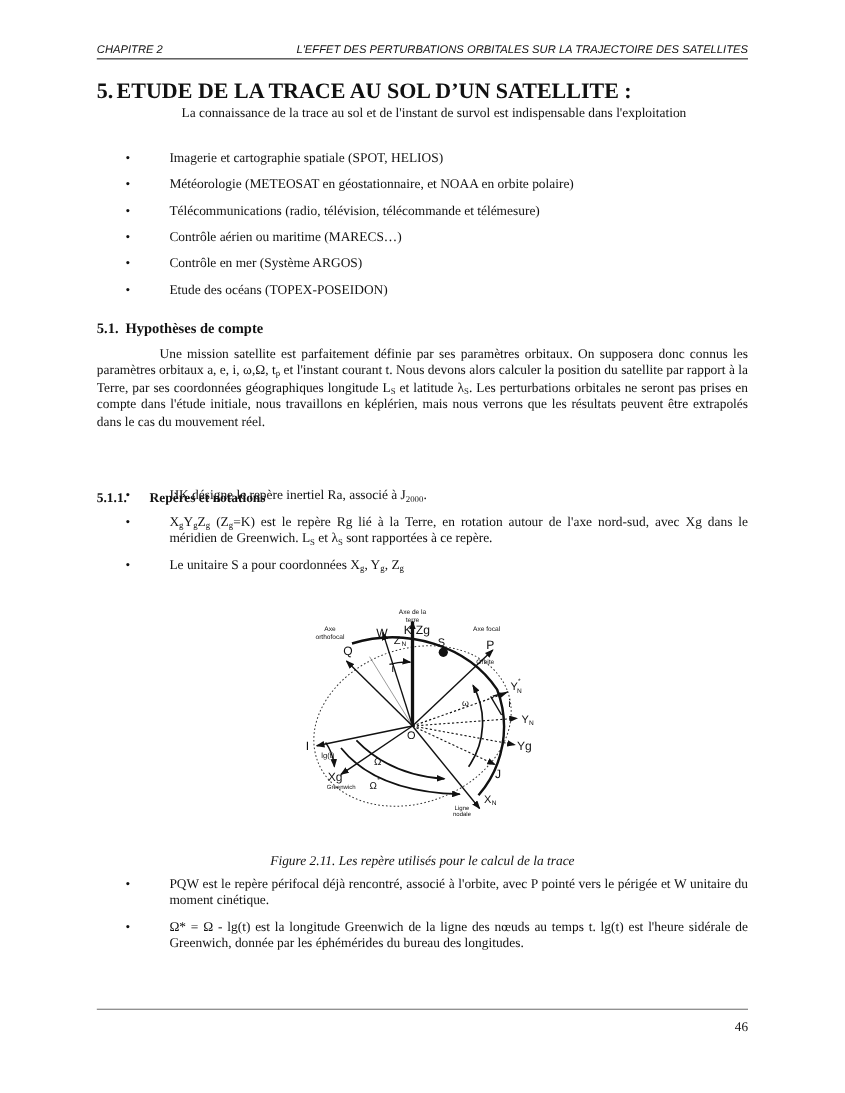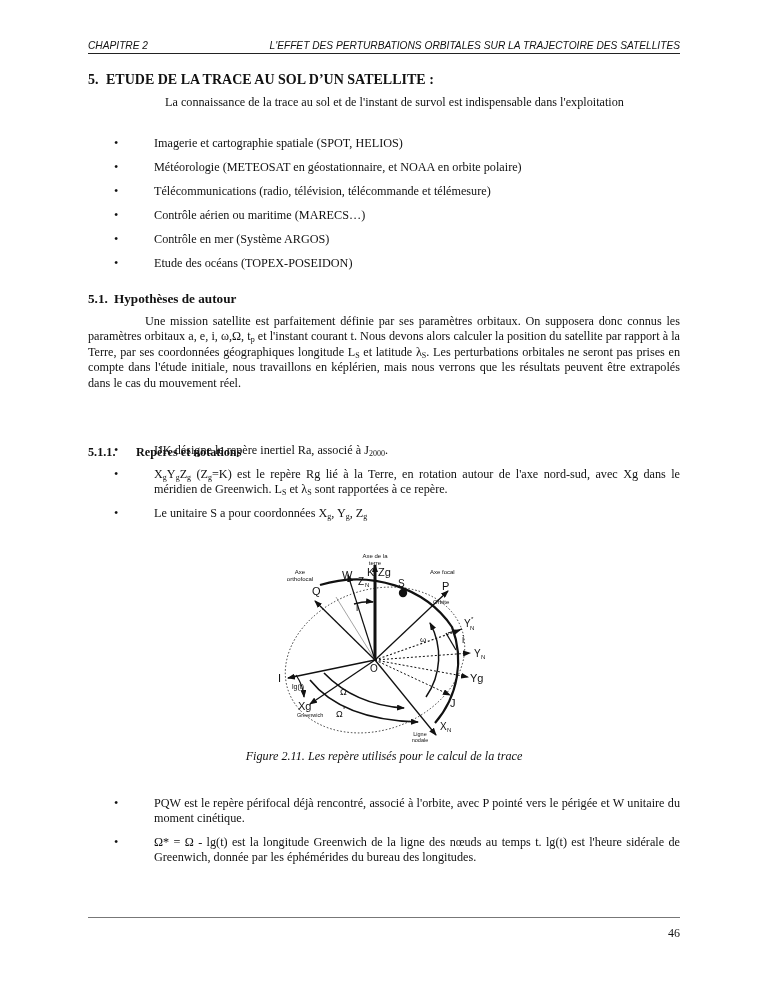--- a/index.html
+++ b/index.html
@@ -4,34 +4,34 @@
 <style>
   html, body { margin: 0; padding: 0; background: #ffffff; }
   body { width: 768px; height: 994px; position: relative; overflow: hidden;
          font-family: "Liberation Serif", serif; color: #111; }
   .page { position: absolute; left: 88px; top: 0; width: 592px; }
   .header { position: absolute; top: 38px; left: 0; width: 592px; height: 15px;
             border-bottom: 1.3px solid #222; font-family: "Liberation Sans", sans-serif;
             font-style: italic; font-size: 10.2px; }
   .header .chap { position: absolute; left: 0; top: 2px; }
   .header .title { position: absolute; right: 0; top: 2px; }
-  .h1 { position: absolute; top: 72px; left: 0; font-weight: bold; font-size: 14px; }
+  .h1 { position: absolute; top: 72px; left: 0; font-weight: bold; font-size: 20px; }
   .h2 { position: absolute; left: 0; font-weight: bold; font-size: 13.2px; }
   .h3 { position: absolute; left: 0; font-weight: bold; font-size: 12.2px; }
   .h3 .num { display: inline-block; width: 48px; }
   .h2 .num { display: inline-block; width: 26px; }
   .h1 .num { display: inline-block; width: 18px; }
   .para { position: absolute; left: 0; width: 592px; font-size: 12.2px; line-height: 15.4px;
           text-align: justify; }
   .para .indent { display: inline-block; width: 57px; }
   .bullet { position: absolute; left: 26px; width: 566px; font-size: 12.2px; line-height: 15.4px;
             text-align: justify; }
   .bullet .dot { position: absolute; left: 0; top: 0; }
   .bullet .txt { display: block; margin-left: 40px; }
-  .caption { position: absolute; top: 749px; left: 0; width: 592px; text-align: center;
+  .caption { position: absolute; top: 775px; left: 0; width: 592px; text-align: center;
              font-style: italic; font-size: 12.2px; }
   .footer-rule { position: absolute; top: 917px; left: 0; width: 592px; border-top: 1.3px solid #777; }
   .pagenum { position: absolute; top: 926px; right: 0; font-size: 12px; }
   sub { font-size: 8px; vertical-align: -2px; line-height: 0; }
   .diagram { position: absolute; left: 270px; top: 545px; }
 </style>
 </head>
 <body>
 
 <div class="page">
@@ -68,21 +68,21 @@
   <div class="bullet" style="top:232px;">
       <span class="dot">•</span>
       <span class="txt">Contrôle en mer (Système ARGOS)</span>
     </div>
   <div class="bullet" style="top:256px;">
       <span class="dot">•</span>
       <span class="txt">Etude des océans (TOPEX-POSEIDON)</span>
     </div>
 
   <div class="h2" style="top:291px;">
-    <span class="num">5.1.</span><span>Hypothèses de autour</span>
+    <span class="num">5.1.</span><span>Hypothèses de compte</span>
   </div>
 
   <div class="para" style="top:314px;"><span class="indent"></span><span>Une mission satellite est parfaitement définie par ses paramètres orbitaux. On supposera donc connus les paramètres orbitaux a, e, i, ω,Ω, t</span><sub>p</sub><span> et l'instant courant t. Nous devons alors calculer la position du satellite par rapport à la Terre, par ses coordonnées géographiques longitude L</span><sub>S</sub><span> et latitude λ</span><sub>S</sub><span>. Les perturbations orbitales ne seront pas prises en compte dans l'étude initiale, nous travaillons en képlérien, mais nous verrons que les résultats peuvent être extrapolés dans le cas du mouvement réel.</span></div>
 
   <div class="h3" style="top:421px;margin-top:24px;">
     <span class="num">5.1.1.</span><span>Repères et notations</span>
   </div>
 
   <div class="bullet" style="top:443px;">
       <span class="dot">•</span>

